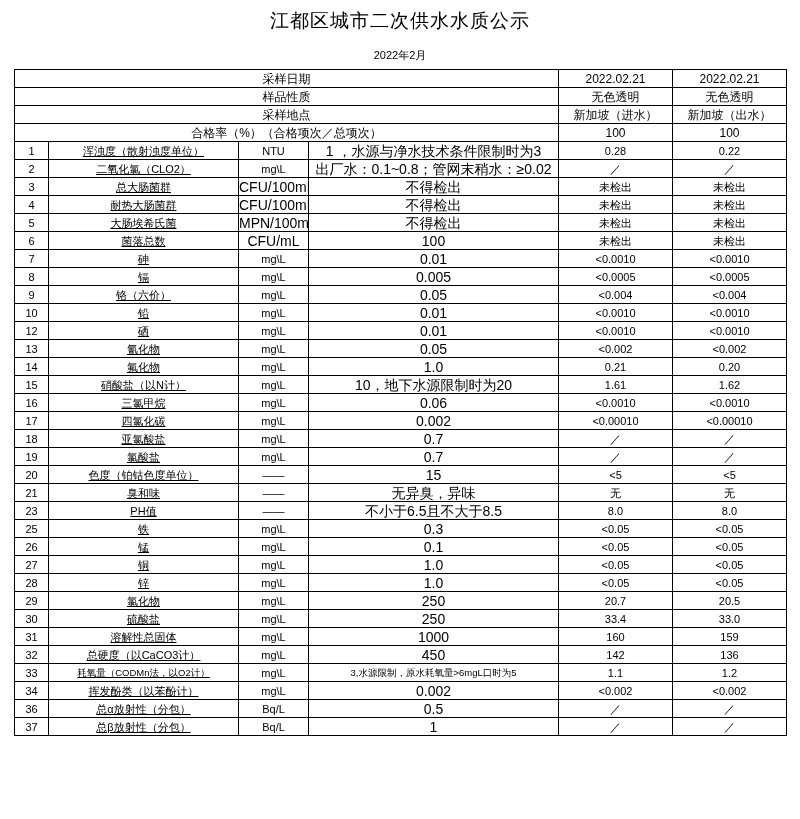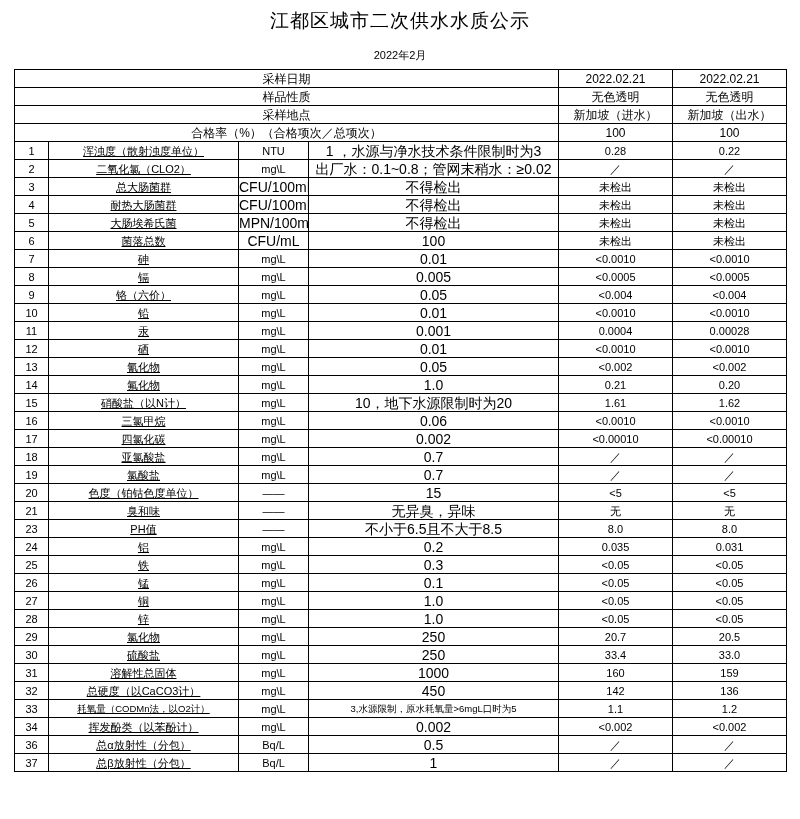--- a/index.html
+++ b/index.html
@@ -189,28 +189,20 @@
       </tr>
       <tr>
         <td>10</td>
         <td class="left-pad">铅</td>
         <td>mg\L</td>
         <td class="small">0.01</td>
         <td>&lt;0.0010</td>
         <td>&lt;0.0010</td>
       </tr>
       <tr>
-        <td>11</td>
-        <td class="left-pad">汞</td>
-        <td>mg\L</td>
-        <td class="small">0.001</td>
-        <td>0.0004</td>
-        <td>0.00028</td>
-      </tr>
-      <tr>
         <td>12</td>
         <td class="left-pad">硒</td>
         <td>mg\L</td>
         <td class="small">0.01</td>
         <td>&lt;0.0010</td>
         <td>&lt;0.0010</td>
       </tr>
       <tr>
         <td>13</td>
         <td class="left-pad">氰化物</td>
@@ -285,28 +277,20 @@
       </tr>
       <tr>
         <td>23</td>
         <td class="left-pad">PH值</td>
         <td>——</td>
         <td class="small">不小于6.5且不大于8.5</td>
         <td>8.0</td>
         <td>8.0</td>
       </tr>
       <tr>
-        <td>24</td>
-        <td class="left-pad">铝</td>
-        <td>mg\L</td>
-        <td class="small">0.2</td>
-        <td>0.035</td>
-        <td>0.031</td>
-      </tr>
-      <tr>
         <td>25</td>
         <td class="left-pad">铁</td>
         <td>mg\L</td>
         <td class="small">0.3</td>
         <td>&lt;0.05</td>
         <td>&lt;0.05</td>
       </tr>
       <tr>
         <td>26</td>
         <td class="left-pad">锰</td>

